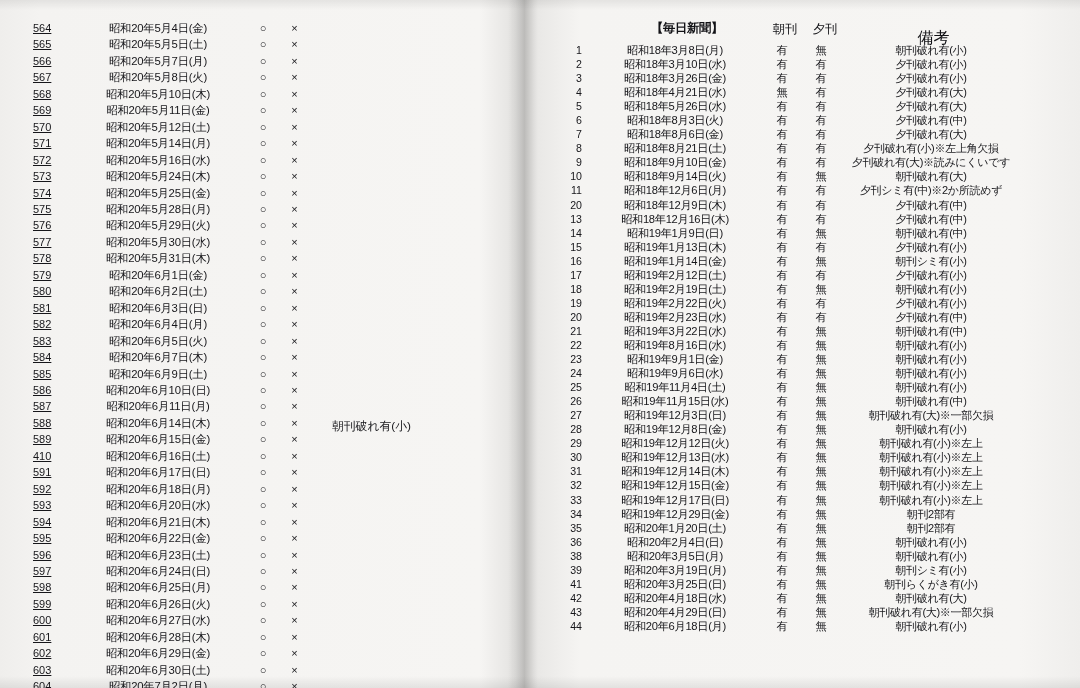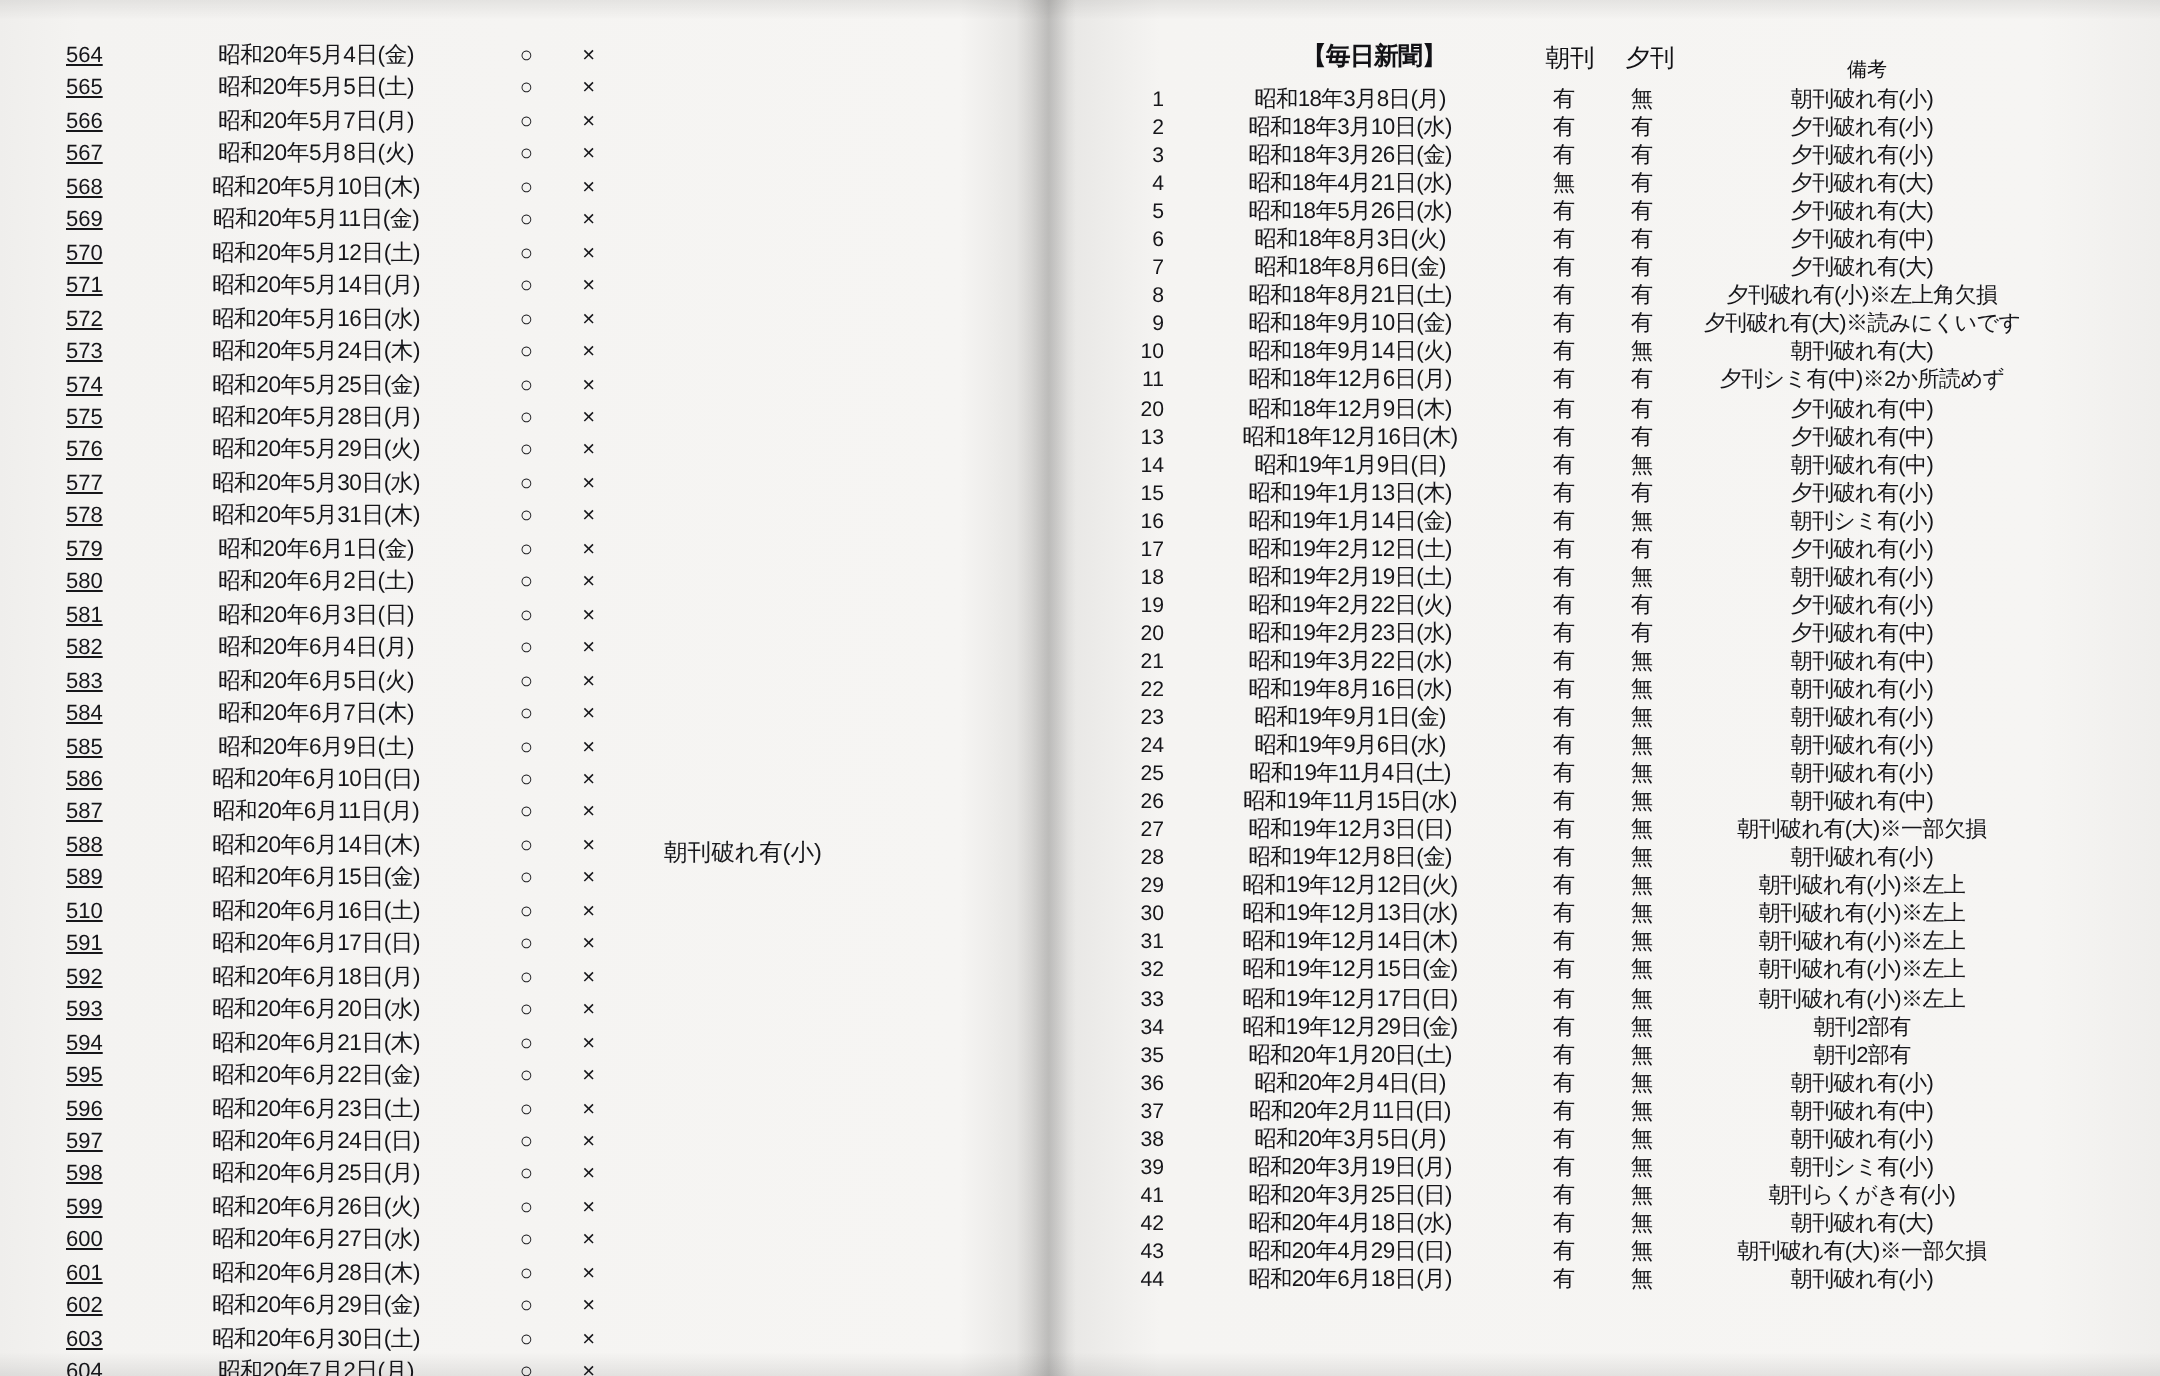--- a/index.html
+++ b/index.html
@@ -135,21 +135,21 @@
     text-align: center;
     font-weight: 400;
   }
   .rh-bikou {
     position: absolute;
     left: 290px;
     top: 8px;
     width: 175px;
     text-align: center;
     font-weight: 400;
-    font-size: 10px;
+    font-size: 16px;
   }
   .right-table {
     border-collapse: collapse;
     width: 465px;
     font-size: 11.2px;
     color: #16161a;
     margin-top: 1px;
   }
   .right-table td {
     padding: 0;
@@ -343,21 +343,21 @@
           <td class="col-mark-a">○</td>
           <td class="col-mark-b">×</td>
         </tr>
         <tr>
           <td class="col-num">589</td>
           <td class="col-date">昭和20年6月15日(金)</td>
           <td class="col-mark-a">○</td>
           <td class="col-mark-b">×</td>
         </tr>
         <tr>
-          <td class="col-num">510</td>
+          <td class="col-num">410</td>
           <td class="col-date">昭和20年6月16日(土)</td>
           <td class="col-mark-a">○</td>
           <td class="col-mark-b">×</td>
         </tr>
         <tr>
           <td class="col-num">591</td>
           <td class="col-date">昭和20年6月17日(日)</td>
           <td class="col-mark-a">○</td>
           <td class="col-mark-b">×</td>
         </tr>
@@ -699,27 +699,20 @@
             <td class="r-note">朝刊2部有</td>
           </tr>
           <tr>
             <td class="r-num">36</td>
             <td class="r-date">昭和20年2月4日(日)</td>
             <td class="r-asa">有</td>
             <td class="r-yu">無</td>
             <td class="r-note">朝刊破れ有(小)</td>
           </tr>
           <tr>
-            <td class="r-num">37</td>
-            <td class="r-date">昭和20年2月11日(日)</td>
-            <td class="r-asa">有</td>
-            <td class="r-yu">無</td>
-            <td class="r-note">朝刊破れ有(中)</td>
-          </tr>
-          <tr>
             <td class="r-num">38</td>
             <td class="r-date">昭和20年3月5日(月)</td>
             <td class="r-asa">有</td>
             <td class="r-yu">無</td>
             <td class="r-note">朝刊破れ有(小)</td>
           </tr>
           <tr>
             <td class="r-num">39</td>
             <td class="r-date">昭和20年3月19日(月)</td>
             <td class="r-asa">有</td>

